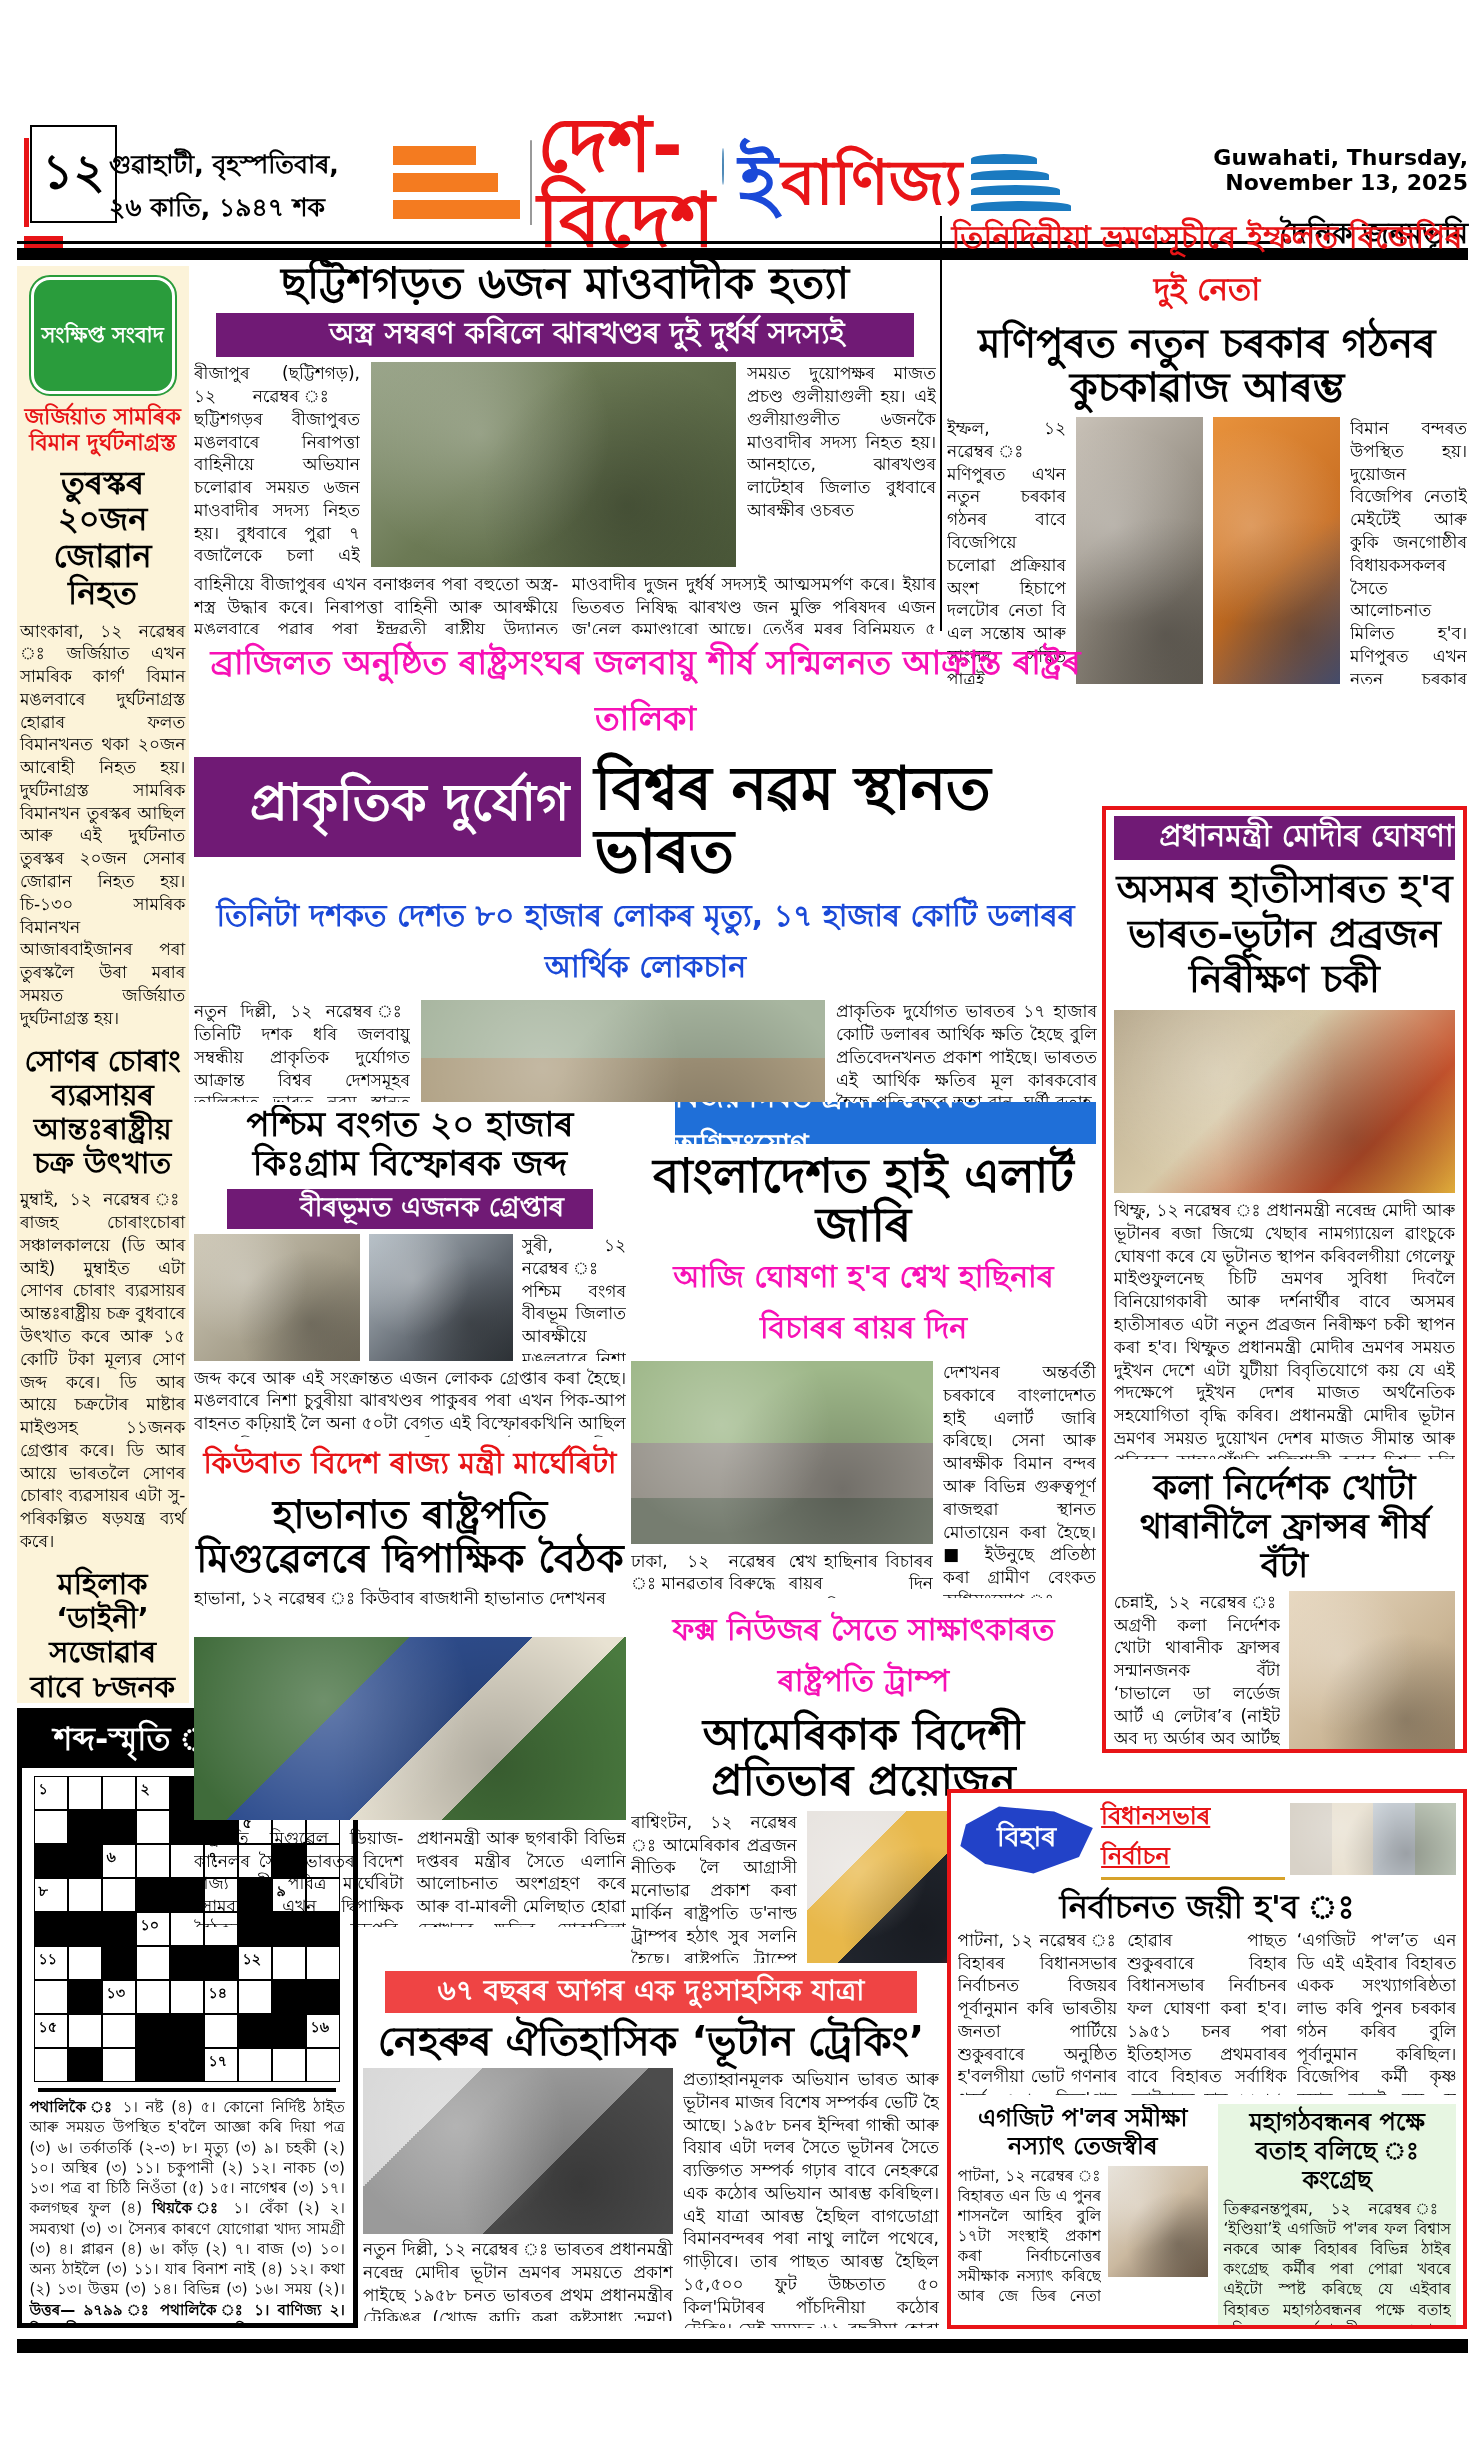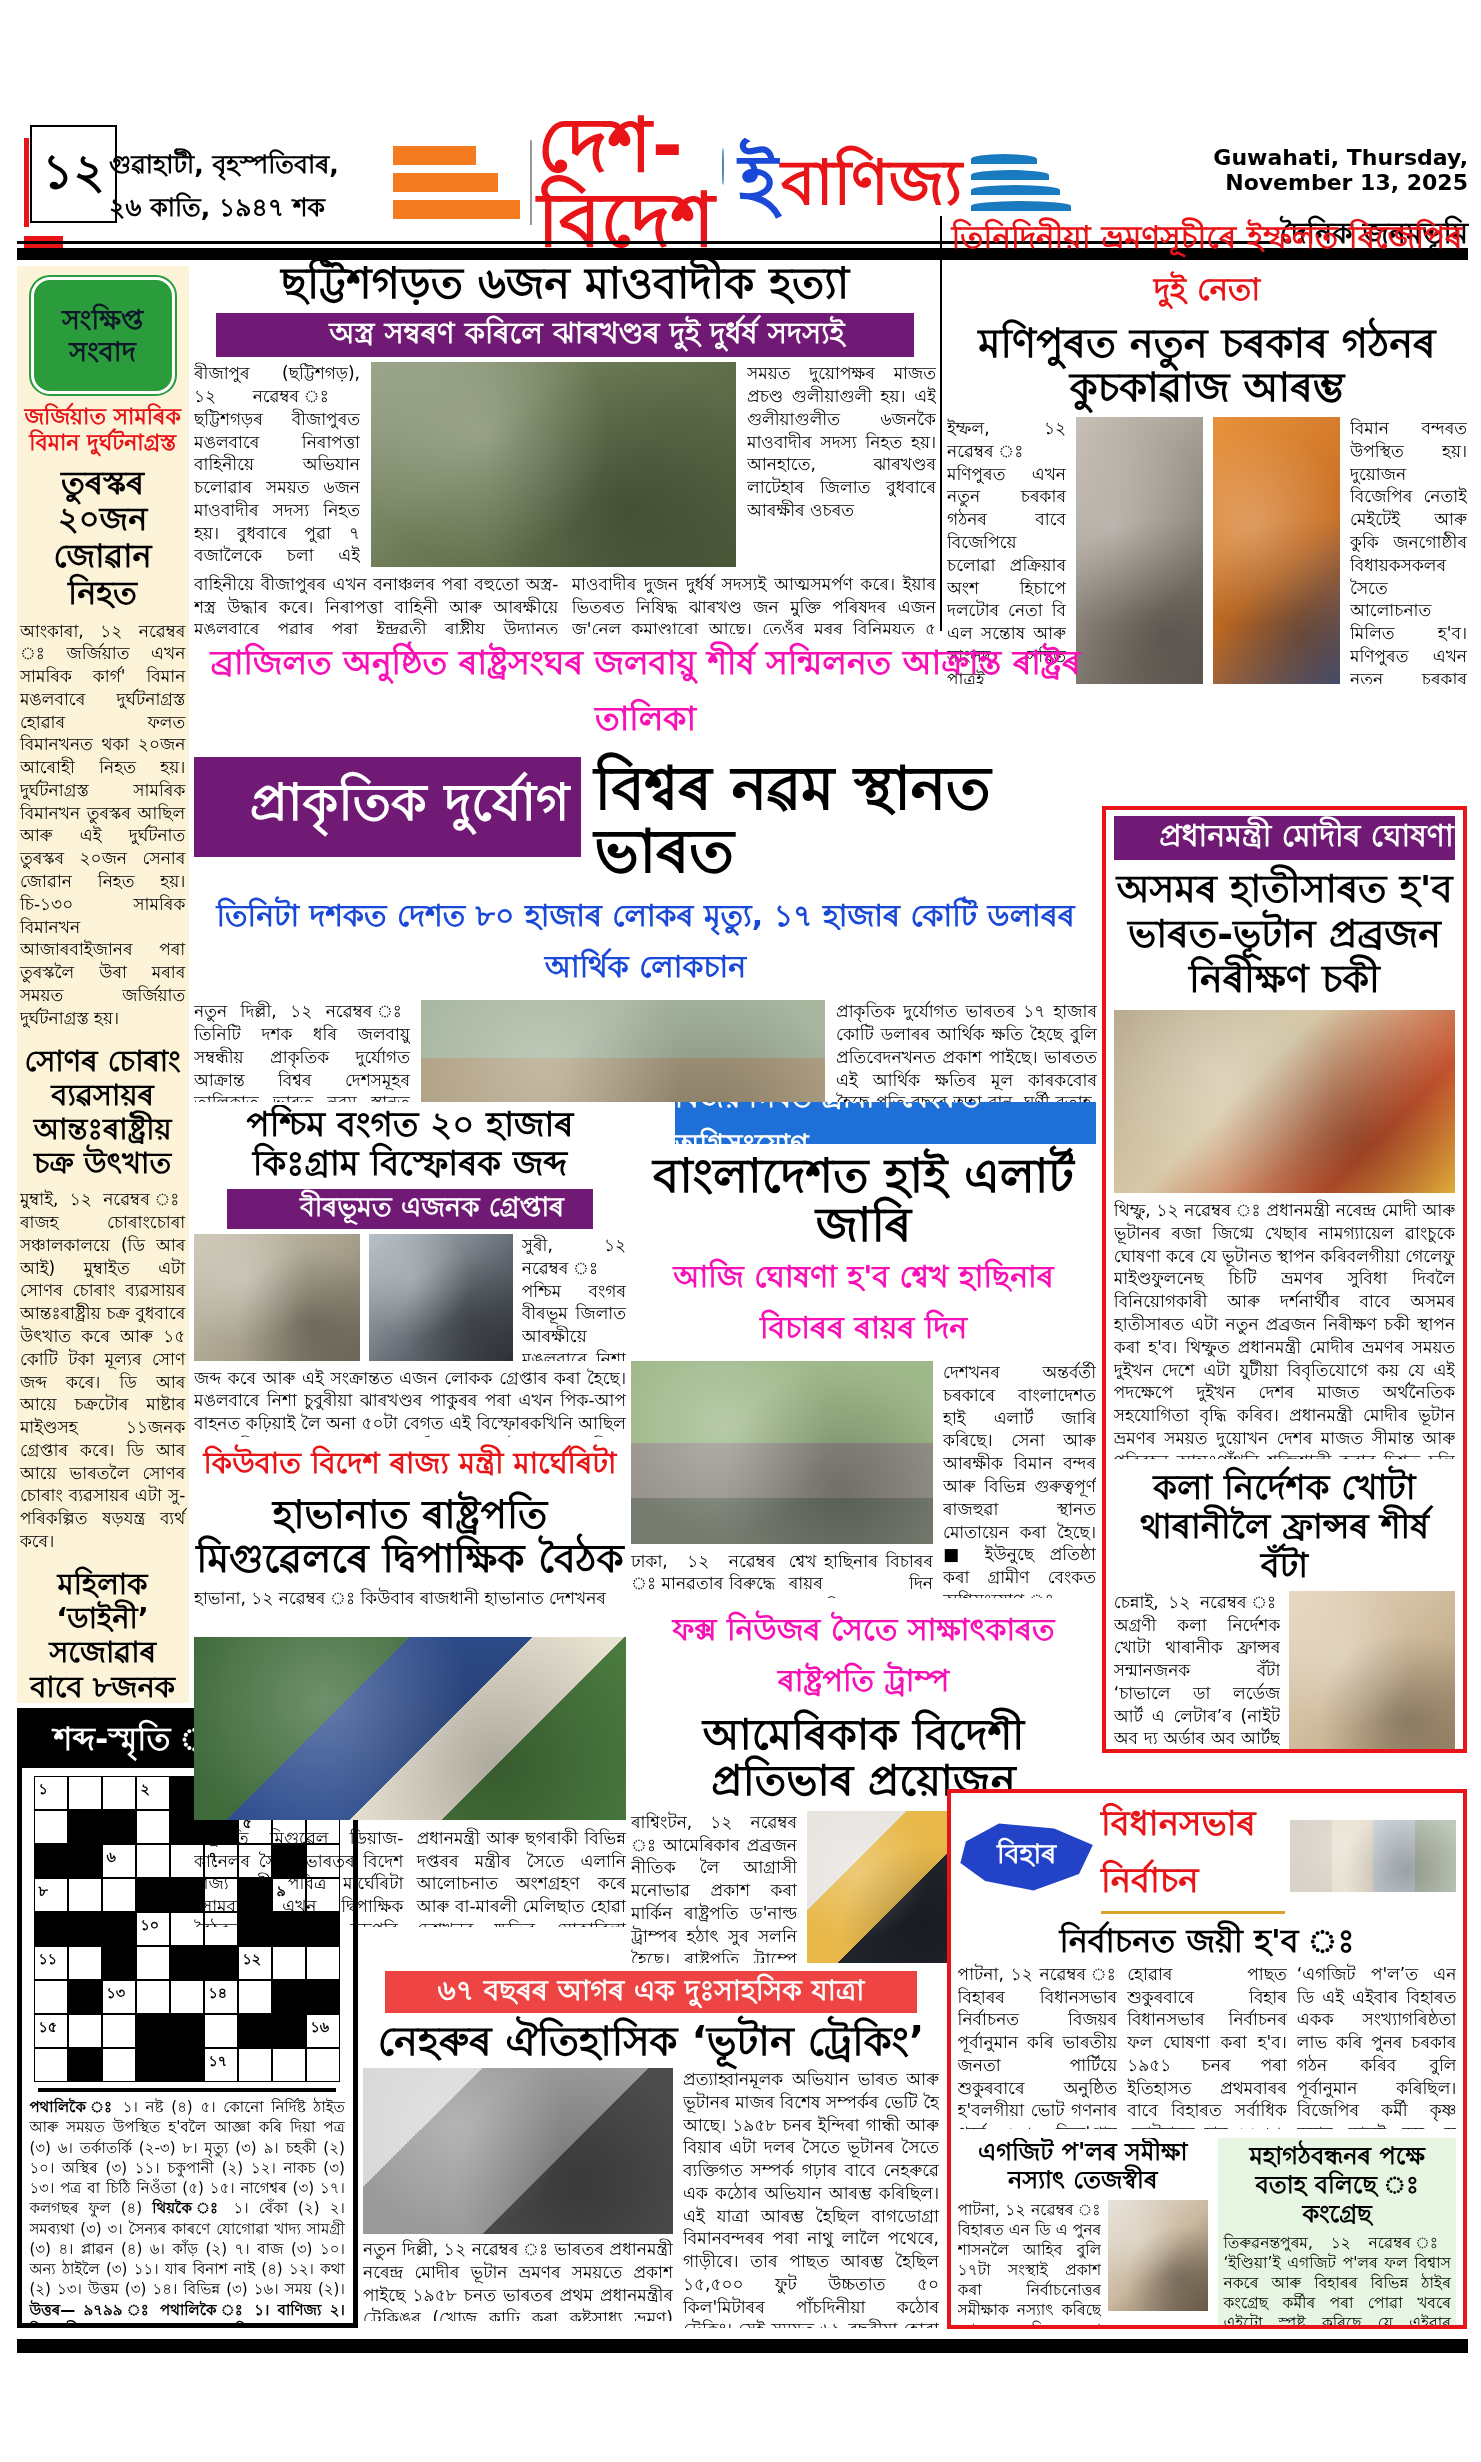--- a/index.html
+++ b/index.html
@@ -66,21 +66,21 @@
   </div>
 
   <div class="abs" style="left:1130px;top:145px;width:338px;font-size:22px;font-weight:bold;text-align:right;">Guwahati, Thursday, November 13, 2025</div>
   <div class="abs" style="left:1274px;top:210px;width:194px;font-size:29px;font-weight:bold;text-align:right;">দৈনিক জনমভূমি</div>
 
   <div class="abs hrule" style="left:16.6px;top:241px;width:1257px;height:2.8px;"></div>
   <div class="abs" style="left:16.6px;top:248px;width:1451px;height:12px;background:#000;"></div>
 
   <div class="abs ov" style="left:16.6px;top:266px;width:172px;height:1437px;background:#fcf3d9;padding:0 3.3px;box-sizing:border-box;">
     <div style="margin:11px auto 10px;width:138px;height:111px;background:#2a9c3c;border-radius:19px;border:3.3px solid #fff;outline:2.2px solid #2a9c3c;display:flex;align-items:center;justify-content:center;">
-      <div class="ctr" style="color:#0f172a;font-weight:bold;font-size:27px;line-height:1.15;">সংক্ষিপ্ত সংবাদ</div>
+      <div class="ctr" style="color:#ffffff;font-weight:bold;font-size:21px;line-height:1.15;">সংক্ষিপ্ত সংবাদ</div>
     </div>
     <div class="ctr kicker-red" style="font-size:22px;line-height:1.2;">জর্জিয়াত সামৰিক বিমান দুর্ঘটনাগ্রস্ত</div>
     <div class="ctr" style="font-size:32px;font-weight:bold;line-height:1.15;margin:7.8px 0;">তুৰস্কৰ ২০জন জোৱান নিহত</div>
     <div class="body-txt jus">আংকাৰা, ১২ নৱেম্বৰ ঃ জর্জিয়াত এখন সামৰিক কার্গ' বিমান মঙলবাৰে দুর্ঘটনাগ্রস্ত হোৱাৰ ফলত বিমানখনত থকা ২০জন আৰোহী নিহত হয়। দুর্ঘটনাগ্রস্ত সামৰিক বিমানখন তুৰস্কৰ আছিল আৰু এই দুর্ঘটনাত তুৰস্কৰ ২০জন সেনাৰ জোৱান নিহত হয়। চি-১৩০ সামৰিক বিমানখন আজাৰবাইজানৰ পৰা তুৰস্কলৈ উৰা মৰাৰ সময়ত জর্জিয়াত দুর্ঘটনাগ্রস্ত হয়।</div>
     <div class="ctr" style="font-size:29px;font-weight:bold;line-height:1.18;margin:14.4px 0 7.8px;">সোণৰ চোৰাং ব্যৱসায়ৰ আন্তঃৰাষ্ট্রীয় চক্র উৎখাত</div>
     <div class="body-txt jus">মুম্বাই, ১২ নৱেম্বৰ ঃ ৰাজহ চোৰাংচোৰা সঞ্চালকালয়ে (ডি আৰ আই) মুম্বাইত এটা সোণৰ চোৰাং ব্যৱসায়ৰ আন্তঃৰাষ্ট্রীয় চক্র বুধবাৰে উৎখাত কৰে আৰু ১৫ কোটি টকা মূল্যৰ সোণ জব্দ কৰে। ডি আৰ আয়ে চক্রটোৰ মাষ্টাৰ মাইণ্ডসহ ১১জনক গ্রেপ্তাৰ কৰে। ডি আৰ আয়ে ভাৰতলৈ সোণৰ চোৰাং ব্যৱসায়ৰ এটা সু-পৰিকল্পিত ষড়যন্ত্র ব্যর্থ কৰে।</div>
     <div class="ctr" style="font-size:29px;font-weight:bold;line-height:1.18;margin:14.4px 0 7.8px;">মহিলাক ‘ডাইনী’ সজোৱাৰ বাবে ৮জনক গ্রেপ্তাৰ</div>
 
   </div>
 
@@ -292,21 +292,21 @@
       <div class="body-txt jus ov" style="flex:1;height:238px;">আমেৰিকা গ্রেট এগেইন) এজেণ্ডাৰ পৰা আঁতৰি আহি ট্রাম্পে কয় যে বিদেশী শিক্ষার্থী আমেৰিকাৰ বাবে ‘ভাল’ আৰু তেওঁলোকে আমেৰিকাৰ অর্থনীতিক শক্তিশালী কৰিব।</div>
     </div>
   </div>
 
   <div class="abs ov" style="left:947px;top:1789px;width:520px;height:540px;border:4.4px solid #e81417;background:#fff;box-sizing:border-box;padding:4.4px 6.6px;">
     <div style="display:flex;align-items:center;gap:5.5px;">
       <div style="width:138px;height:72px;background:#2242c8;clip-path:polygon(6% 30%,30% 5%,70% 12%,98% 35%,88% 75%,55% 98%,20% 85%,2% 60%);display:flex;align-items:center;justify-content:center;">
         <span style="color:#fff;font-weight:bold;font-size:26.6px;">বিহাৰ</span>
       </div>
       <div style="flex:1;">
-        <div style="color:#e81417;font-weight:bold;font-size:34px;border-bottom:3.3px solid #d7a22a;display:inline-block;">বিধানসভাৰ নির্বাচন</div>
+        <div style="color:#e81417;font-weight:bold;font-size:24px;border-bottom:3.3px solid #d7a22a;display:inline-block;text-decoration:underline;">বিধানসভাৰ নির্বাচন</div>
       </div>
       <div class="photo" style="width:166px;height:72px;background:linear-gradient(90deg,#d8d2c8 0 25%,#e8e0d0 25% 50%,#cfd6dd 50% 75%,#bfc8b9 75% 100%);"></div>
     </div>
     <div class="ctr" style="font-size:32px;font-weight:bold;line-height:1.2;margin:7.8px 0 2.2px;">নির্বাচনত জয়ী হ'ব ঃ</div>
     <div style="display:flex;gap:10px;">
       <div class="body-txt jus ov" style="flex:1;height:166px;">পাটনা, ১২ নৱেম্বৰ ঃ বিহাৰৰ বিধানসভাৰ নির্বাচনত বিজয়ৰ পূর্বানুমান কৰি ভাৰতীয় জনতা পার্টিয়ে শুকুৰবাৰে অনুষ্ঠিত হ'বলগীয়া ভোট গণনাৰ পূর্বে ৫০১ কিল'গ্রাম লাৰুৰ অর্ডাৰ দিছে। উল্লেখযোগ্য যে ৬, ১১ নৱেম্বৰত দুটা পর্যায়ত ভোটগ্রহণ অনুষ্ঠিত</div>
       <div class="body-txt jus ov" style="flex:1;height:166px;">হোৱাৰ পাছত শুকুৰবাৰে বিহাৰ বিধানসভাৰ নির্বাচনৰ ফল ঘোষণা কৰা হ'ব। ১৯৫১ চনৰ পৰা ইতিহাসত প্রথমবাৰৰ বাবে বিহাৰত সর্বাধিক ভোটদানৰ হাৰ ৬৬.৯১ শতাংশ হয়। আনহাতে, মঙলবাৰ আৰু বুধবাৰে বিভিন্ন নির্বাচনী পর্যবেক্ষক সংস্থাই প্রকাশ কৰা</div>
       <div class="body-txt jus ov" style="flex:1;height:166px;">‘এগজিট প'ল’ত এন ডি এই এইবাৰ বিহাৰত একক সংখ্যাগৰিষ্ঠতা লাভ কৰি পুনৰ চৰকাৰ গঠন কৰিব বুলি পূর্বানুমান কৰিছিল। বিজেপিৰ কর্মী কৃষ্ণ কুমাৰ কাল্লুই কয় যে ভোট গণনাৰ দিনা এন ডি এই বিহাৰত হোলী, দশেৰা, দীপাৱলী, ঈদ সকলো একেলগে পালন কৰিব।</div>
     </div>
     <div style="display:flex;gap:10px;margin-top:8.9px;">

